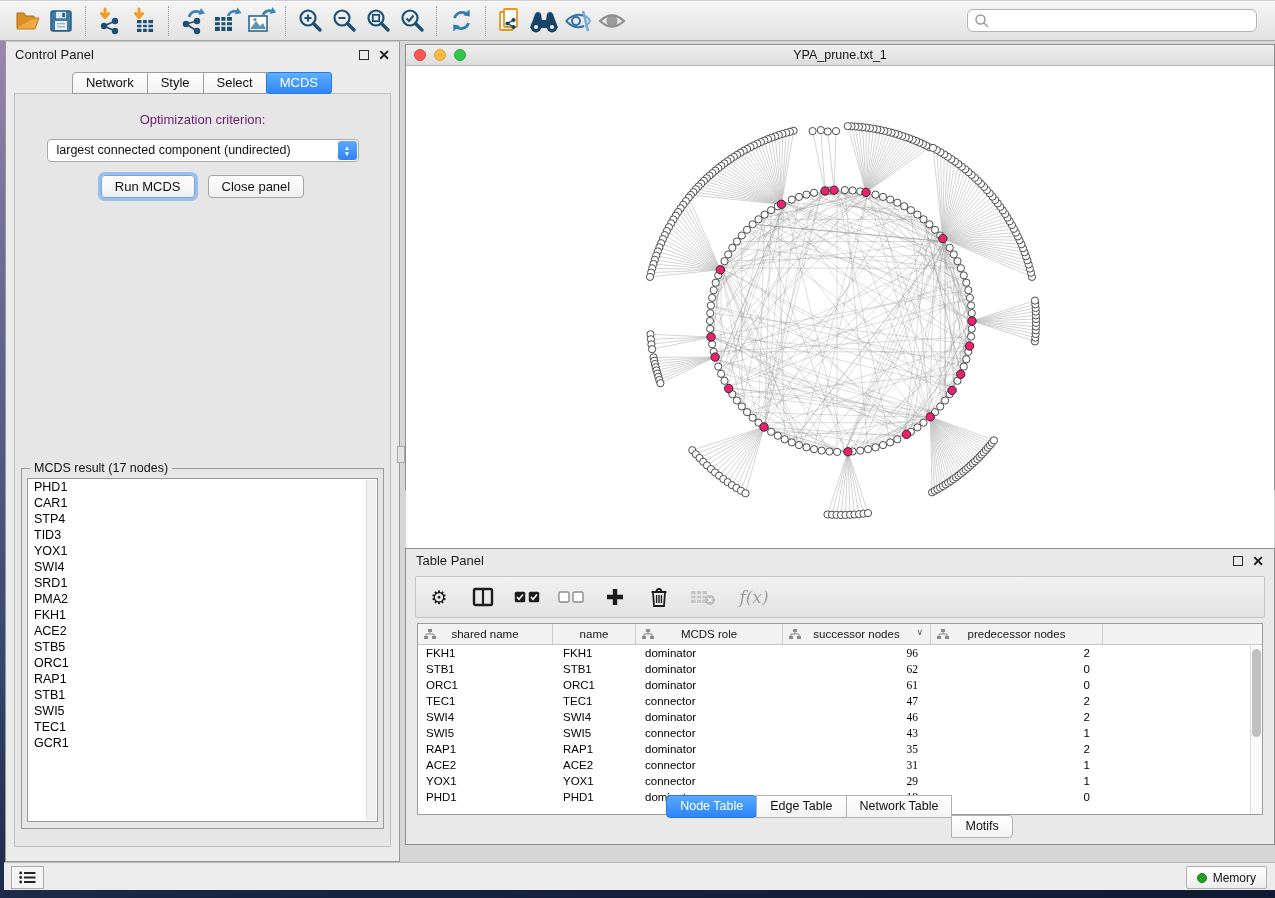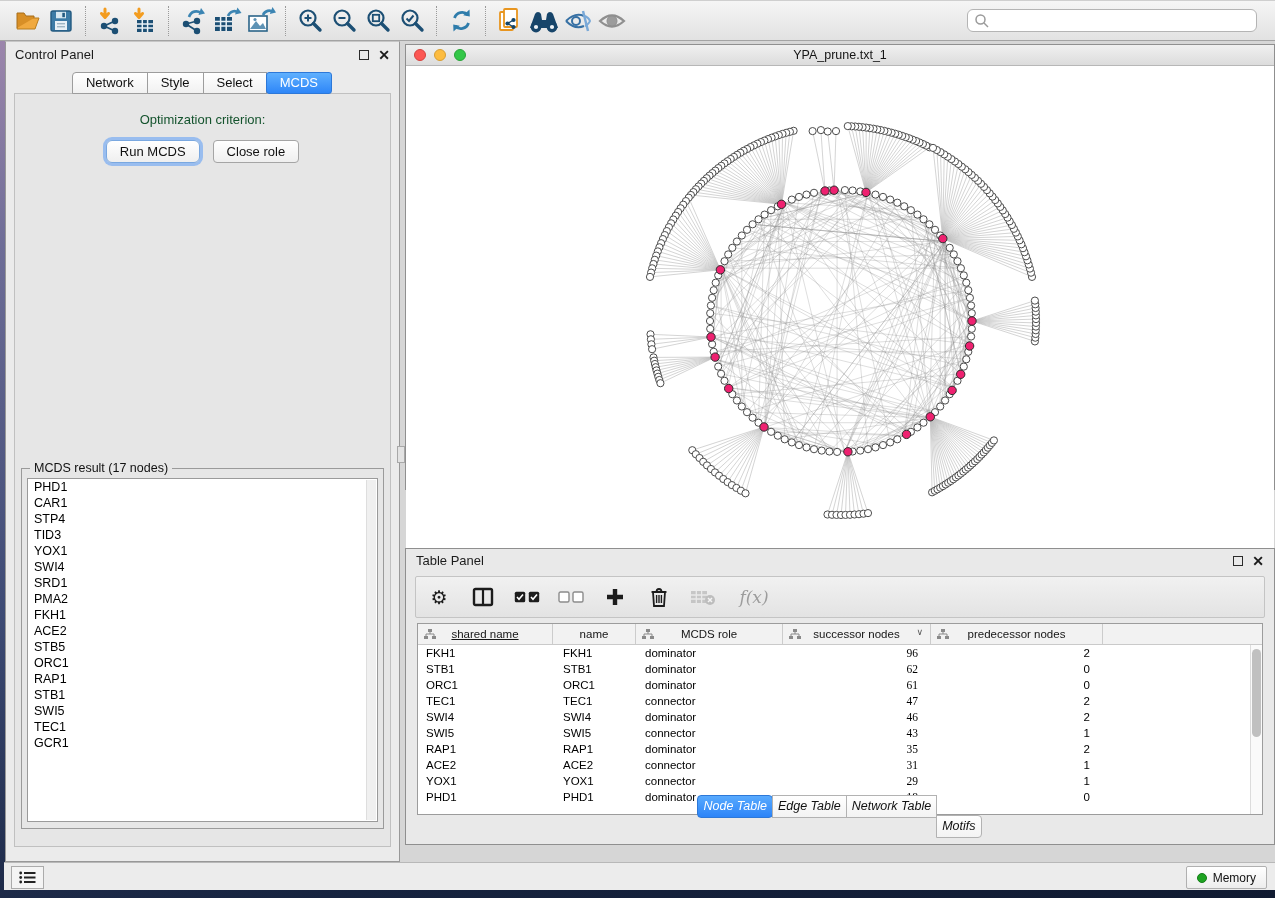--- a/index.html
+++ b/index.html
@@ -28,30 +28,30 @@
   .panel-title-text { font-size:13px; color:#1c1c1c; }
   .float-ico { width:10px; height:10px; border:1.5px solid #2b2b2b; margin-left:auto; }
   .close-ico { font-size:14px; font-weight:bold; color:#1a1a1a; margin-left:9px; line-height:10px; }
   .cp-tabs { position:absolute; left:0; top:30px; width:100%; display:flex; justify-content:center; z-index:2; }
   .cp-tab { height:22px; line-height:20px; padding:0 13px; background:linear-gradient(#ffffff,#f1f1f1);
     border:1px solid #9d9d9d; margin-left:-1px; font-size:13px; color:#111; }
   .cp-tab:first-child { border-radius:4px 0 0 0; }
   .cp-tab.sel { background:linear-gradient(#5fb0fe,#2e86f8); color:#fff; border-color:#2d78d8; border-radius:3px; }
   .cp-content { position:absolute; left:8px; right:8px; top:51px; bottom:14px;
     background:#e6e6e6; border:1px solid #c0c0c0; }
-  .opt-label { text-align:center; margin-top:18px; font-size:13px; color:#14532d; }
+  .opt-label { text-align:center; margin-top:18px; font-size:13px; color:#701a75; }
   .dropdown { position:relative; margin:12px auto 0 auto; width:312px; height:23px; background:#fff;
     border:1px solid #a9a9a9; border-radius:4px; font-size:12.5px; color:#111; line-height:21px; padding-left:9px; }
   .dd-stepper { position:absolute; right:1px; top:1px; width:19px; height:19px; border-radius:3px;
     background:linear-gradient(#5aa9fd,#2f82f8); display:flex; flex-direction:column; align-items:center; justify-content:center; }
   .dd-stepper span { color:#fff; font-size:6.5px; line-height:6px; }
   .btn-row { display:flex; justify-content:center; gap:13px; margin-top:13px; }
   .cbtn { height:23px; padding:0 13px; font-size:13px; color:#111; background:linear-gradient(#ffffff,#efefef);
     border:1px solid #a5a5a5; border-radius:4px; font-family:"Liberation Sans",sans-serif; }
-  .cbtn.focused { box-shadow:0 0 0 3px rgba(90,155,245,.55); border-color:#7aa8e0;border-radius:6px; }
+  .cbtn.focused { box-shadow:0 0 0 3px rgba(90,155,245,.55); border-color:#7aa8e0; }
   .fieldset { position:absolute; left:6px; right:6px; top:374px; bottom:17px; border:1px solid #9a9a9a; }
   .legend { position:absolute; top:-8px; left:8px; background:#e6e6e6; padding:0 4px; font-size:12.5px; color:#111; }
   .mcds-list { position:absolute; left:5px; right:5px; top:9px; bottom:6px; background:#fff; border:1px solid #9a9a9a; overflow:hidden; }
   .mcds-scroll { position:absolute; right:1px; top:1px; bottom:1px; width:10px; background:#f0f0f0; border-left:1px solid #dedede; }
   .mcds-item { font-size:12.5px; line-height:16px; padding-left:6px; color:#000; }
   .mcds-item:first-child { padding-top:3px; }
 
   
   .net-window { position:absolute; left:405px; top:44px; width:870px; height:446px;
     border:1px solid #8f8f8f; background:#fff;text-decoration:underline; }
@@ -83,22 +83,22 @@
   .tr { display:flex; height:16px; }
   .td { font-size:11.5px; color:#000; line-height:16px; white-space:nowrap; overflow:hidden; }
   .td.c0 { padding-left:8px; }
   .td.c1 { padding-left:10px; }
   .td.c2 { padding-left:9px; }
   .td.c3 { text-align:right; padding-right:13px;font-family:Liberation Serif, serif; }
   .td.c4 { text-align:right; padding-right:13px; }
   .tscroll { position:absolute; right:0; top:21px; bottom:0; width:12px; background:#fafafa; border-left:1px solid #dcdcdc; }
   .tthumb { position:absolute; left:1px; right:1px; top:4px; height:88px; background:#c0c0c0; border-radius:5px; }
   .tp-tabs { position:absolute; left:0; right:0; bottom:6px; display:flex; justify-content:center; }
-  .tp-tab { height:23px; line-height:21px; padding:0 5px; background:linear-gradient(#ffffff,#f3f3f3);
-    border:1px solid #b2b2b2; margin-left:-1px; font-size:12.5px; color:#111;font-style:italic; }
+  .tp-tab { height:23px; line-height:21px; padding:0 13px; background:linear-gradient(#ffffff,#f3f3f3);
+    border:1px solid #b2b2b2; margin-left:-1px; font-size:12.5px; color:#111; }
   .tp-tab:first-child { border-radius:4px 0 0 4px; }
   .tp-tab:last-child { border-radius:0 4px 4px 0;margin-top:20px; }
   .tp-tab.sel { background:linear-gradient(#58aafe,#2c84f8); color:#fff; border-color:#2d78d8; border-radius:4px; }
 
   
   .statusbar { position:absolute; left:4px; right:0; top:862px; height:28px; background:#ececec; border-top:1px solid #b8b8b8; }
   .list-btn { position:absolute; left:7px; top:3px; width:33px; height:23px; background:#f4f4f4;
     border:1px solid #ababab; display:flex; align-items:center; justify-content:center; }
   .memory-btn { position:absolute; right:8px; top:3px; height:23px; padding:0 10px; display:flex; align-items:center; gap:6px;
     background:linear-gradient(#ffffff,#ededed); border:1px solid #b0b0b0; border-radius:2px; font-size:12px; color:#111; }
@@ -262,23 +262,30 @@
       <span class="close-ico">✕</span>
     </div>
     <div class="cp-tabs" id="cp-tabs">
         <div class="cp-tab">Network</div>
         <div class="cp-tab">Style</div>
         <div class="cp-tab">Select</div>
         <div class="cp-tab sel">MCDS</div>
       </div>
     <div class="cp-content">
       <div class="opt-label">Optimization criterion:</div>
+      <div class="dropdown">
+        <span>largest connected component (undirected)</span>
+        <span class="dd-stepper">
+            <span>▲</span>
+            <span>▼</span>
+          </span>
+      </div>
       <div class="btn-row">
         <button class="cbtn focused">Run MCDS</button>
-        <button class="cbtn">Close role</button>
+        <button class="cbtn">Close panel</button>
       </div>
       <div class="fieldset">
         <span class="legend">MCDS result (17 nodes)</span>
         <div class="mcds-list" id="mcds-list">
           <div class="mcds-scroll"></div>
         <div class="mcds-item">PHD1</div>
             <div class="mcds-item">CAR1</div>
             <div class="mcds-item">STP4</div>
             <div class="mcds-item">TID3</div>
             <div class="mcds-item">YOX1</div>
@@ -669,21 +676,21 @@
             <circle cx="20" cy="12" r="5" fill="#9b9b9b"></circle>
             <path d="M18 10 L22 14 M22 10 L18 14" stroke="#fff" stroke-width="1.5"></path>
           </svg>
       </div>
       <div class="tpbtn" style="width:40px;">
         <span class="fx">f(x)</span>
       </div>
     </div>
     <div class="tp-table">
       <div class="thead" id="thead">
-          <div class="th" style="width: 135px; text-decoration: underline;">
+          <div class="th" style="width: 135px;">
             <svg class="treeico" width="12" height="11" viewBox="0 0 12 11">
               <rect x="4" y="0" width="4" height="3" fill="#8a8a8a"></rect>
               <rect x="0" y="7" width="4" height="3" fill="#8a8a8a"></rect>
               <rect x="8" y="7" width="4" height="3" fill="#8a8a8a"></rect>
               <path d="M6 3 v2 M2 7 v-2 h8 v2" stroke="#8a8a8a" fill="none" stroke-width="1"></path>
             </svg>
             <span class="th-label">shared name</span>
           </div>
           <div class="th" style="width: 83px;">
             <span class="th-label">name</span>

